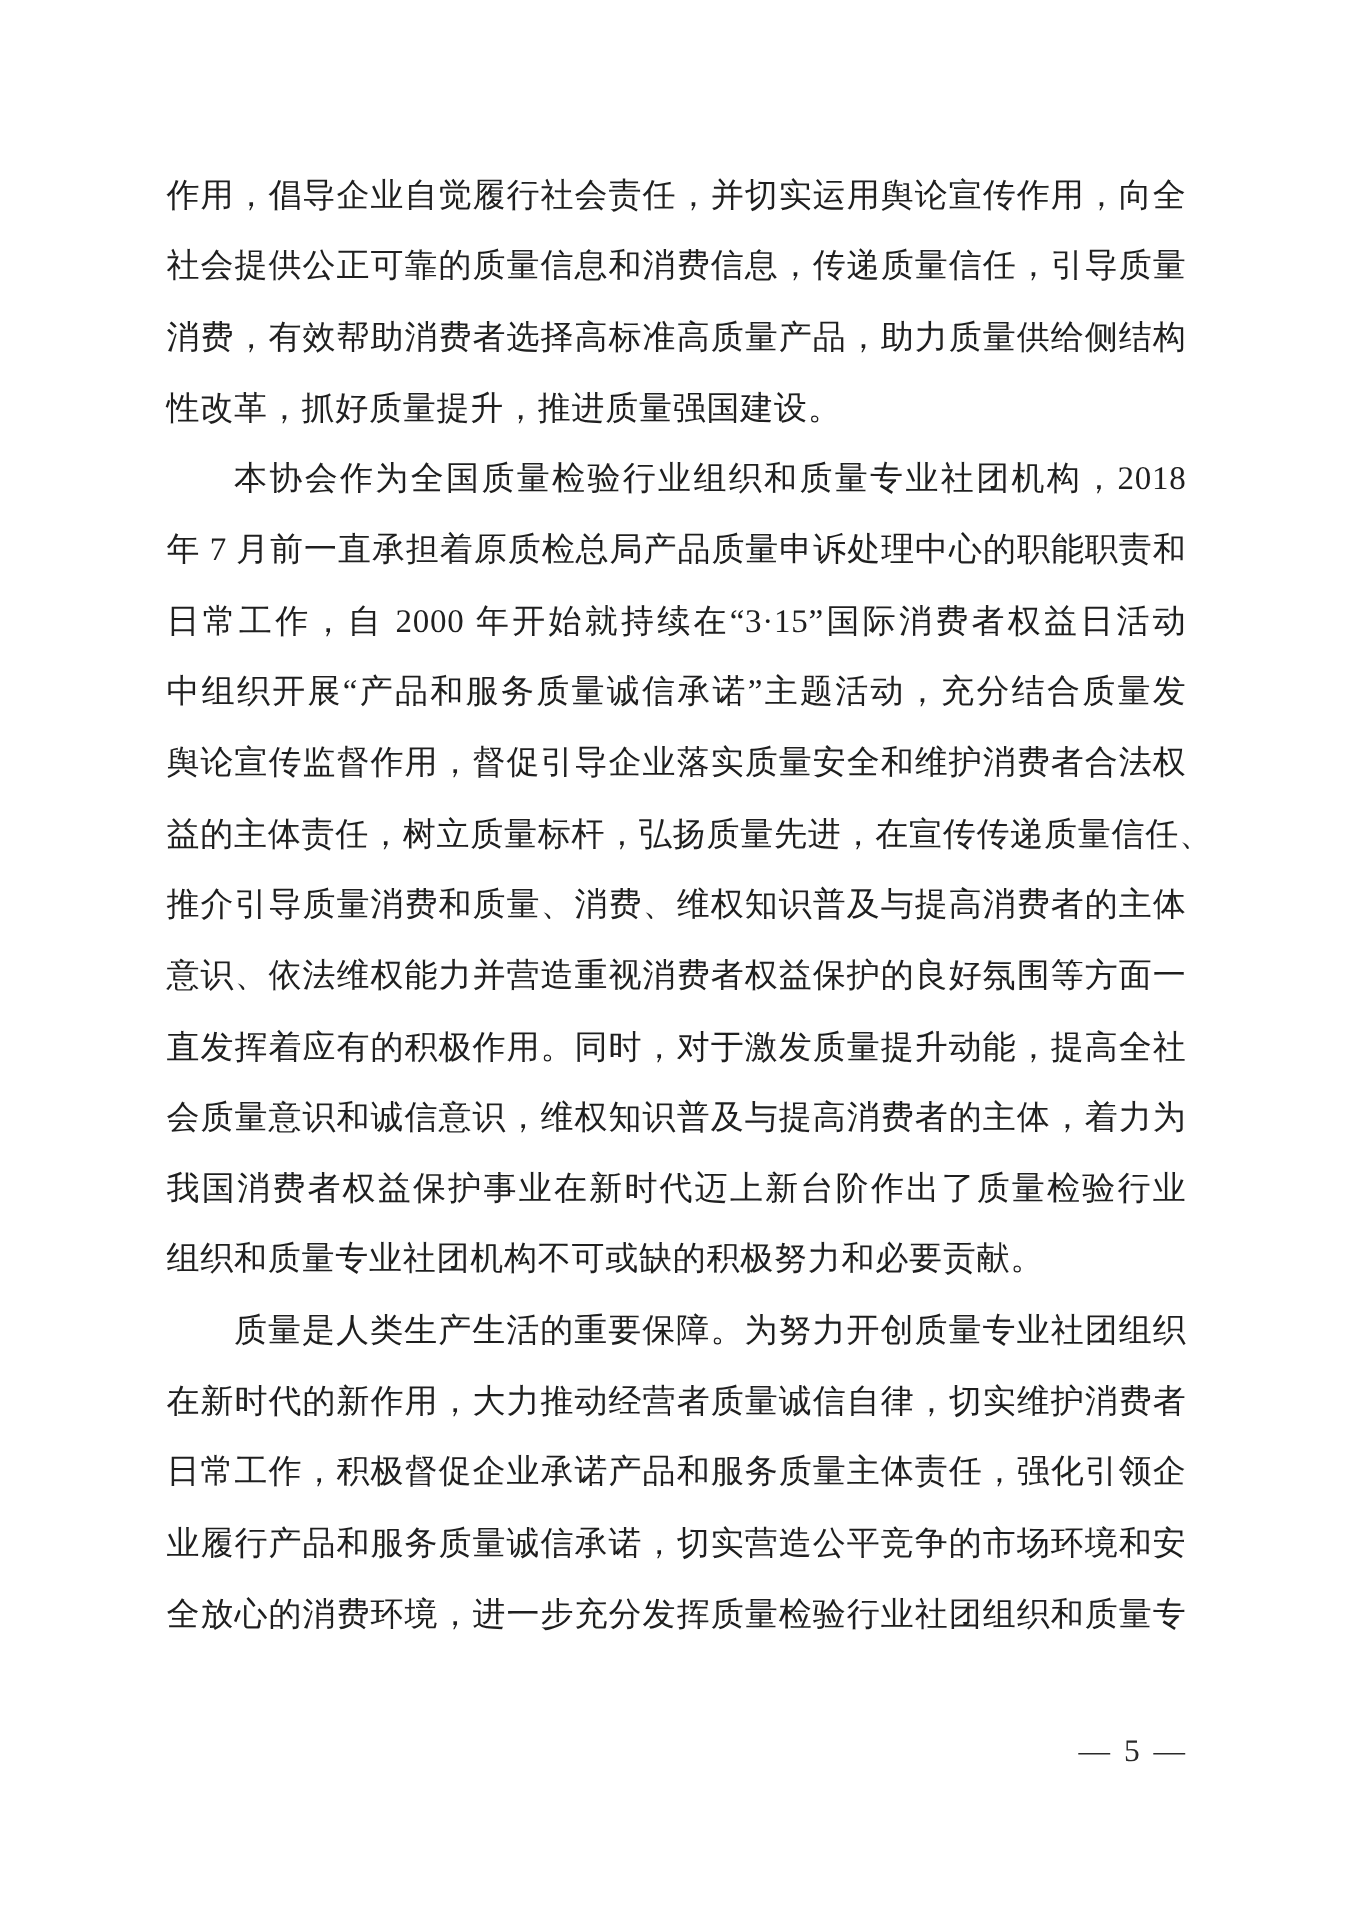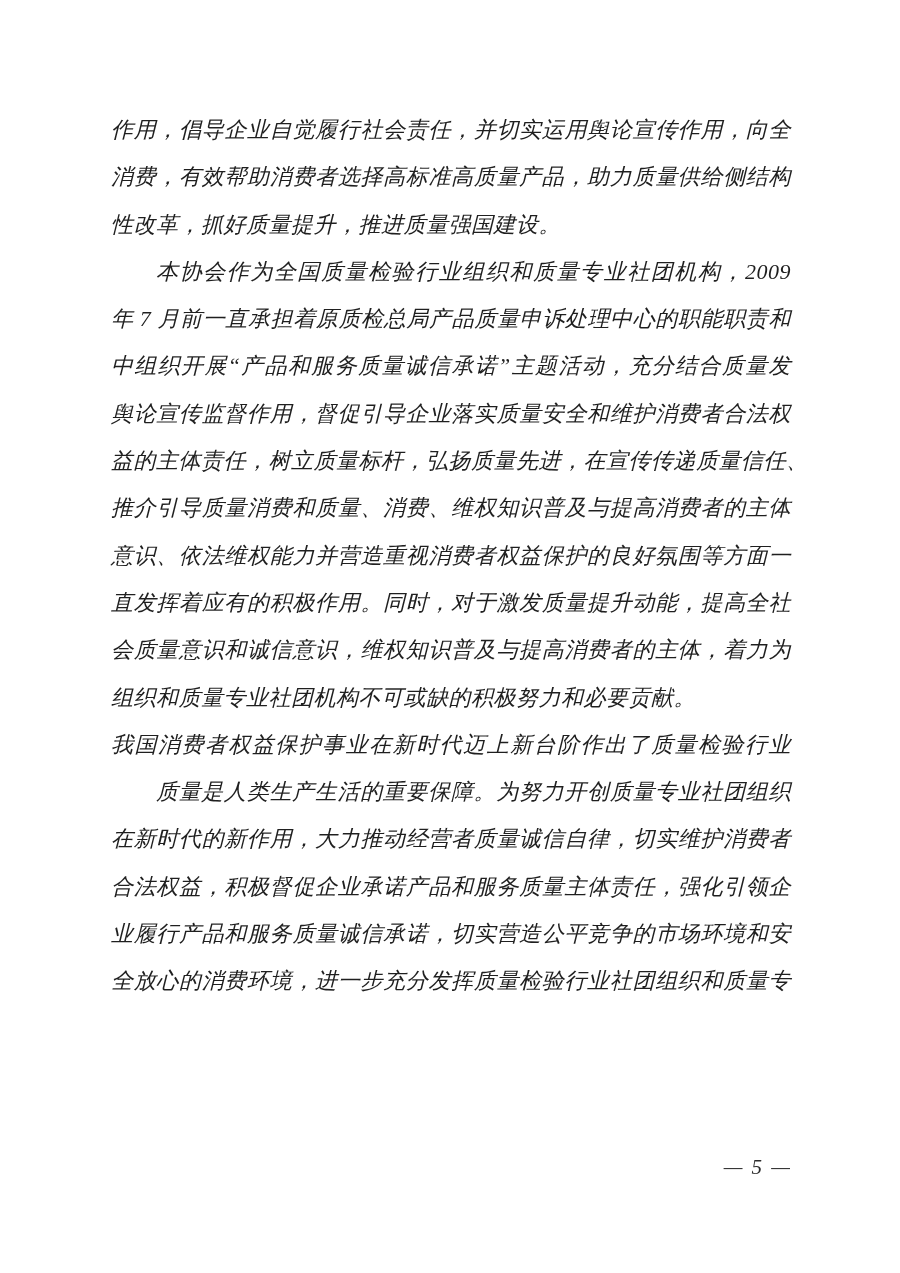--- a/index.html
+++ b/index.html
@@ -1,15 +1,15 @@
 <!DOCTYPE html>
 <html><head>
 <meta charset="utf-8">
 <style>
-  * { margin: 0; padding: 1px; box-sizing: border-box; font-style: italic; }
+  * { margin: 0; padding: 1px; box-sizing: border-box; }
   html, body { background: #ffffff; }
   body {
     width: 900px;
     height: 1273px;
     position: relative;
     font-family: "Liberation Serif", serif;
     overflow: hidden;
   }
   .page {
     position: absolute;
@@ -51,33 +51,35 @@
     letter-spacing: 2px;
     white-space: nowrap;
   }
 </style>
 </head>
 <body>
 
 <div class="page">
   <div class="text-block">
       <div class="line">作用，倡导企业自觉履行社会责任，并切实运用舆论宣传作用，向全</div>
+      <div class="line">社会提供公正可靠的质量信息和消费信息，传递质量信任，引导质量</div>
       <div class="line">消费，有效帮助消费者选择高标准高质量产品，助力质量供给侧结构</div>
       <div class="line end">性改革，抓好质量提升，推进质量强国建设。</div>
-      <div class="line indent">本协会作为全国质量检验行业组织和质量专业社团机构，2009</div>
+      <div class="line indent">本协会作为全国质量检验行业组织和质量专业社团机构，2018</div>
       <div class="line">年 7 月前一直承担着原质检总局产品质量申诉处理中心的职能职责和</div>
+      <div class="line">日常工作，自 2000 年开始就持续在“3·15”国际消费者权益日活动</div>
       <div class="line">中组织开展“产品和服务质量诚信承诺”主题活动，充分结合质量发</div>
       <div class="line">舆论宣传监督作用，督促引导企业落实质量安全和维护消费者合法权</div>
       <div class="line">益的主体责任，树立质量标杆，弘扬质量先进，在宣传传递质量信任、</div>
       <div class="line">推介引导质量消费和质量、消费、维权知识普及与提高消费者的主体</div>
       <div class="line">意识、依法维权能力并营造重视消费者权益保护的良好氛围等方面一</div>
       <div class="line">直发挥着应有的积极作用。同时，对于激发质量提升动能，提高全社</div>
       <div class="line">会质量意识和诚信意识，维权知识普及与提高消费者的主体，着力为</div>
+      <div class="line">我国消费者权益保护事业在新时代迈上新台阶作出了质量检验行业</div>
       <div class="line end">组织和质量专业社团机构不可或缺的积极努力和必要贡献。</div>
-      <div class="line">我国消费者权益保护事业在新时代迈上新台阶作出了质量检验行业</div>
       <div class="line indent">质量是人类生产生活的重要保障。为努力开创质量专业社团组织</div>
       <div class="line">在新时代的新作用，大力推动经营者质量诚信自律，切实维护消费者</div>
-      <div class="line">合法权益，积极督促企业承诺产品和服务质量主体责任，强化引领企</div>
+      <div class="line">日常工作，积极督促企业承诺产品和服务质量主体责任，强化引领企</div>
       <div class="line">业履行产品和服务质量诚信承诺，切实营造公平竞争的市场环境和安</div>
       <div class="line">全放心的消费环境，进一步充分发挥质量检验行业社团组织和质量专</div>
     </div>
   <div class="page-number">— 5 —</div>
 </div>
 
 </body></html>

